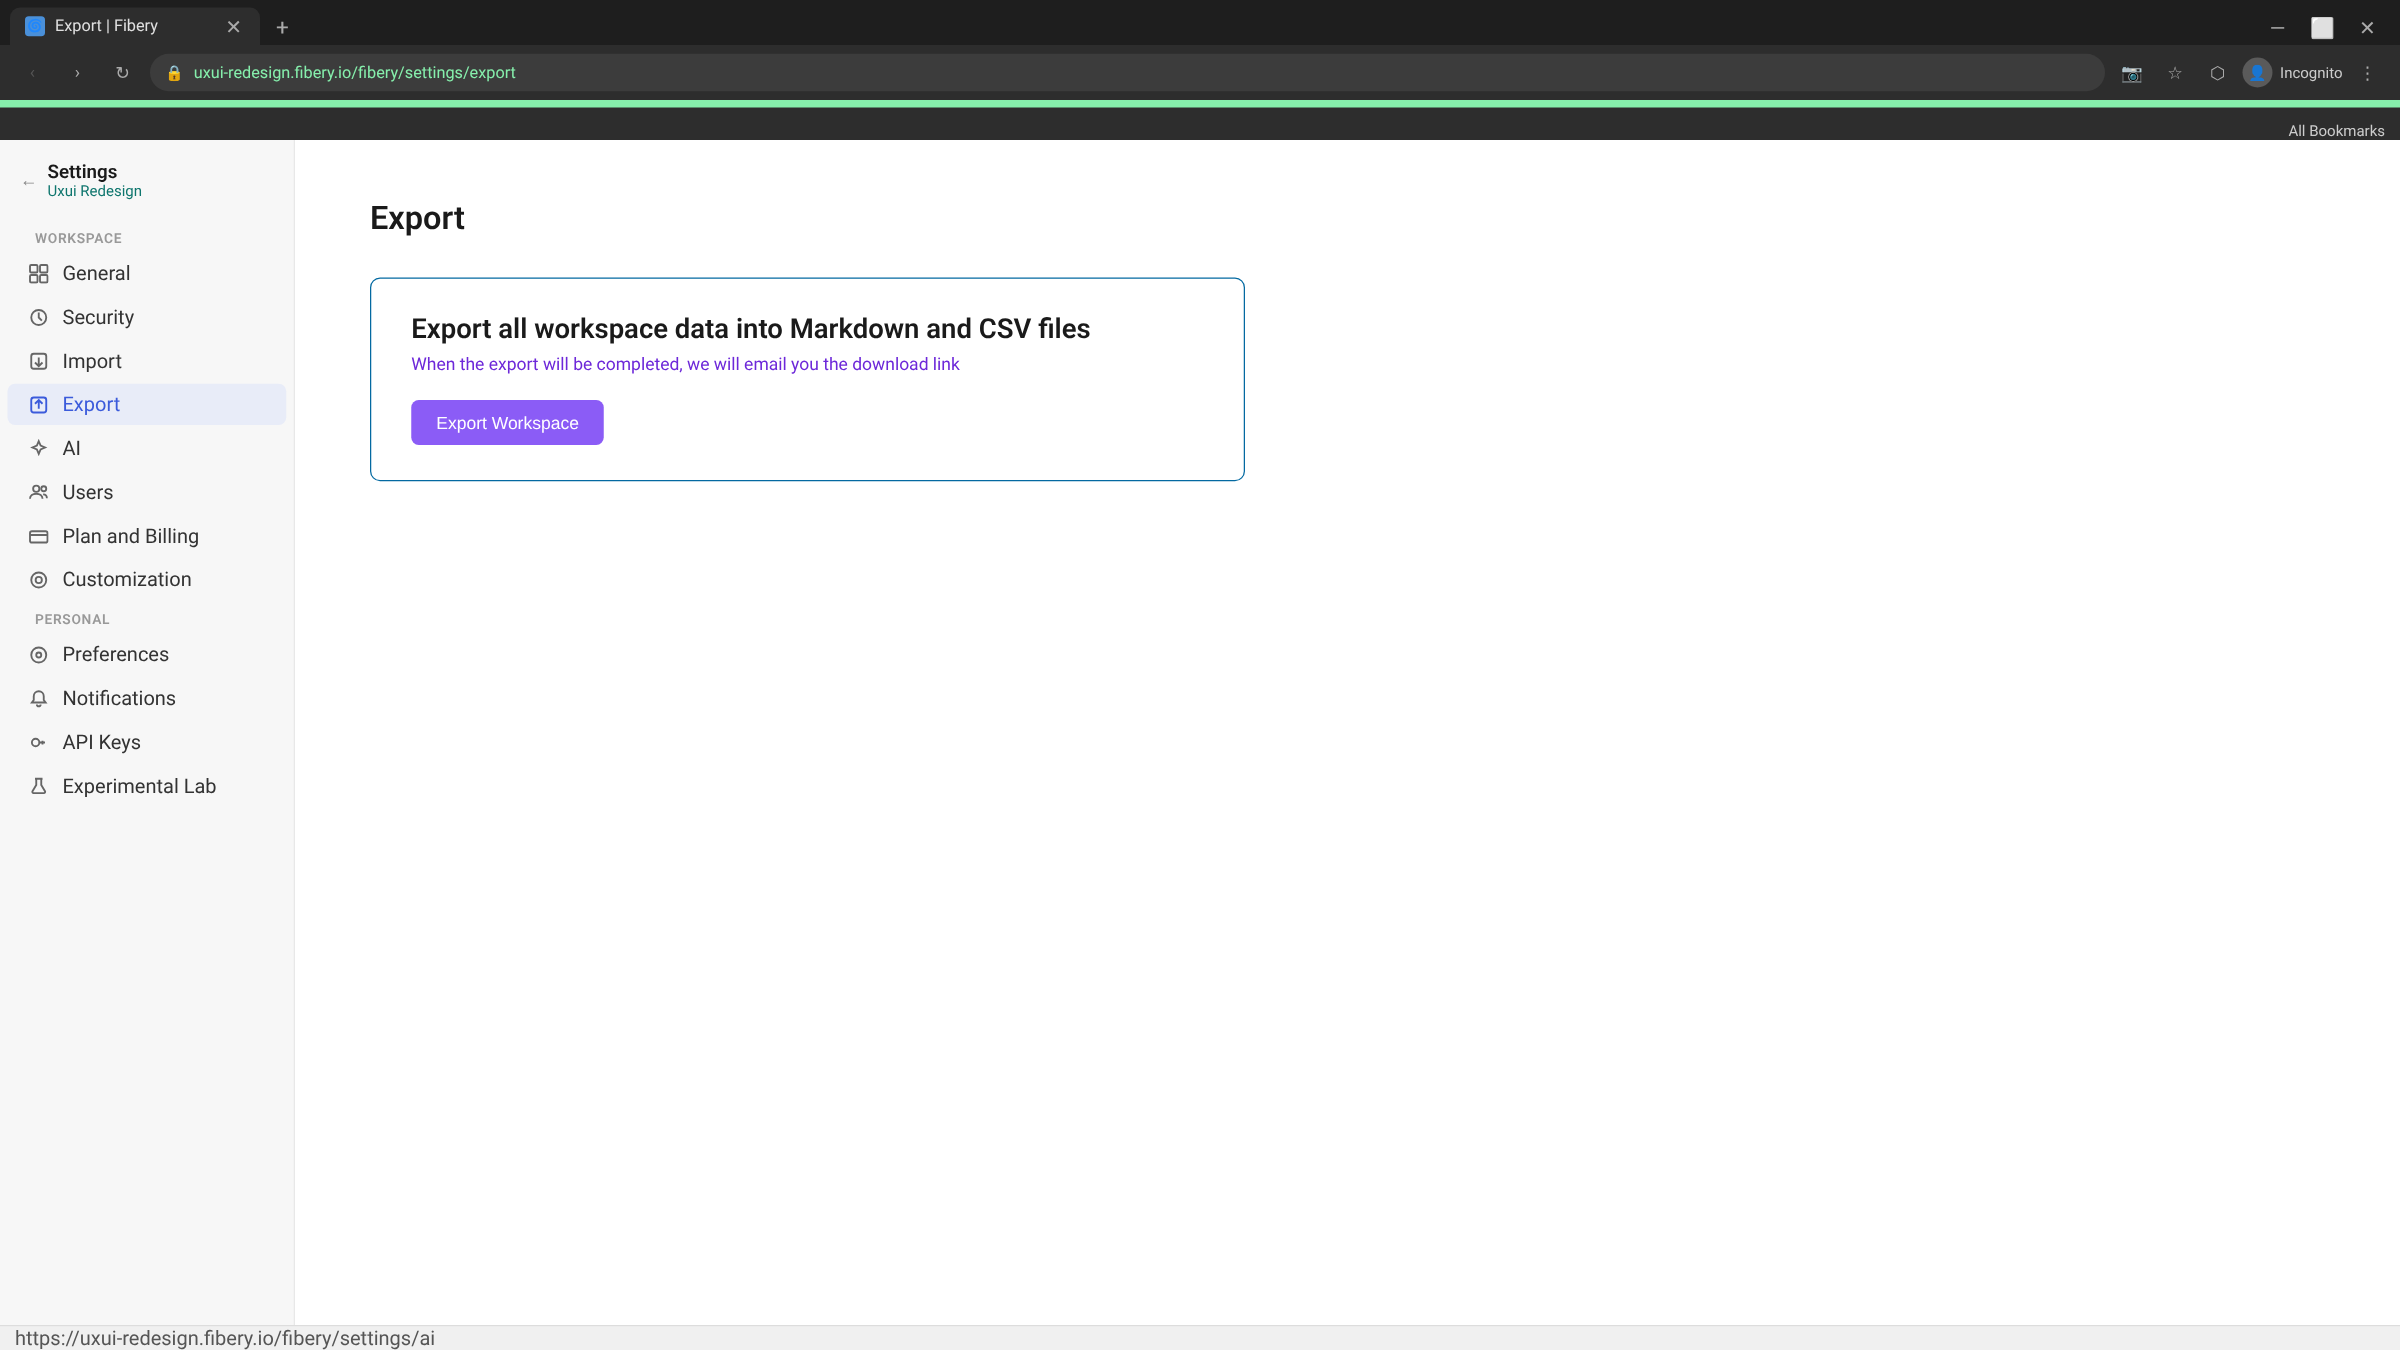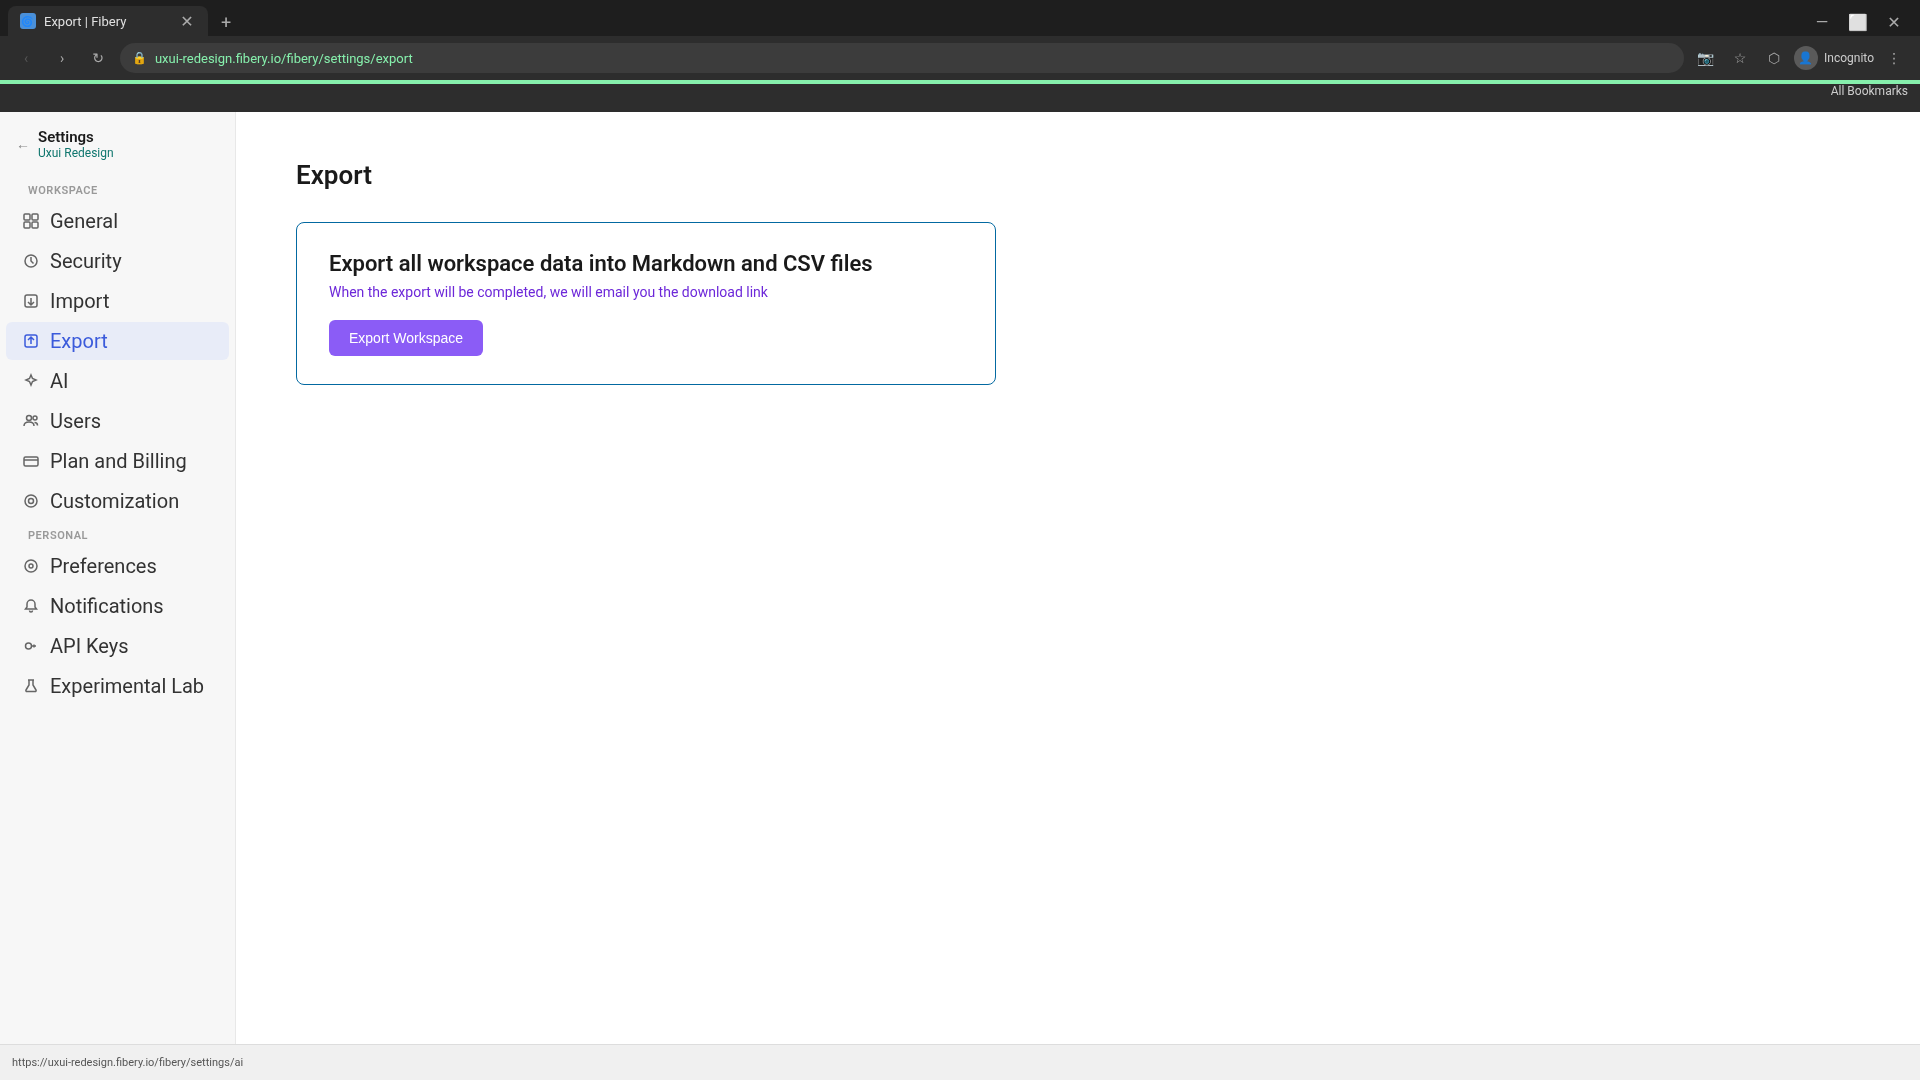--- a/index.html
+++ b/index.html
@@ -19,50 +19,50 @@
     .browser-toolbar { display: flex; align-items: center; height: 44px; padding: 0 12px; gap: 8px; background: #2d2d2d; }
     .nav-btn { width: 28px; height: 28px; display: flex; align-items: center; justify-content: center; color: #aaa; cursor: pointer; border-radius: 50%; font-size: 14px; }
     .nav-btn.disabled { color: #555; cursor: default; }
     .address-bar { flex: 1; height: 30px; background: #3c3c3c; border-radius: 15px; display: flex; align-items: center; padding: 0 12px; gap: 8px; }
     .address-bar .lock-icon { color: #aaa; font-size: 12px; }
     .address-text { color: #86efac; font-size: 13px; flex: 1; }
     .toolbar-actions { display: flex; align-items: center; gap: 6px; color: #aaa; font-size: 14px; }
     .toolbar-icon { width: 28px; height: 28px; display: flex; align-items: center; justify-content: center; cursor: pointer; border-radius: 4px; }
 
     
-    .bookmarks-bar { background: #2d2d2d; height: 32px; display: flex; align-items: flex-start; padding: 0 12px; border-top: 4px solid #86efac; }
+    .bookmarks-bar { background: #2d2d2d; height: 32px; display: flex; align-items: flex-end; padding: 0 12px; border-top: 6px solid #86efac; }
     .bookmarks-bar-label { color: #ccc; font-size: 12px; }
 
     
     .app { display: flex; flex: 1; overflow: hidden; }
 
     
     .sidebar { width: 236px; background: #f7f7f7; border-right: 1px solid #e8e8e8; display: flex; flex-direction: column; padding: 16px 0; overflow-y: auto; flex-shrink: 0; }
     .sidebar-header { padding: 0 16px 16px; display: flex; align-items: center; gap: 8px; }
     .back-btn { color: #888; font-size: 14px; cursor: pointer; display: flex; align-items: center; }
     .sidebar-title-block { }
     .sidebar-title { font-size: 15px; font-weight: 600; color: #1a1a1a; }
     .sidebar-subtitle { font-size: 12px; color: #0f766e; }
 
     .sidebar-section-label { font-size: 11px; font-weight: 600; color: #999; text-transform: uppercase; letter-spacing: 0.05em; padding: 8px 28px 4px; }
-    .sidebar-item { display: flex; align-items: center; gap: 10px; padding: 7px 16px; cursor: pointer; border-radius: 6px; margin: 1px 6px; color: #333; font-size: 20px; }
+    .sidebar-item { display: flex; align-items: center; gap: 10px; padding: 7px 16px; cursor: pointer; border-radius: 6px; margin: 1px 6px; color: #333; font-size: 16px; }
     .sidebar-item.active { background: #e8ecf8; color: #3b5bdb; }
     .sidebar-item .item-icon { width: 18px; height: 18px; display: flex; align-items: center; justify-content: center; font-size: 14px; flex-shrink: 0; }
     .sidebar-item .item-label { flex: 1; }
 
     
     .main-content { flex: 1; background: #fff; padding: 48px 60px; overflow-y: auto; }
     .page-title { font-size: 26px; font-weight: 600; color: #1a1a1a; margin-bottom: 32px; }
     .export-card { border: 1px solid #0369a1; border-radius: 8px; padding: 28px 32px; max-width: 700px; }
     .export-heading { font-size: 22px; font-weight: 600; color: #1a1a1a; margin-bottom: 8px; }
     .export-desc { font-size: 14px; color: #6d28d9; margin-bottom: 20px; }
     .export-btn { background: #8b5cf6; color: #fff; border: none; border-radius: 6px; padding: 10px 20px; font-size: 14px; font-weight: 500; cursor: pointer; }
 
     
-    .status-bar { background: #f0f0f0; border-top: 1px solid #ddd; height: 36px; display: flex; align-items: center; padding: 0 12px; font-size: 11px; color: #555; }
+    .status-bar { background: #f0f0f0; border-top: 1px solid #ddd; height: 20px; display: flex; align-items: center; padding: 0 12px; font-size: 16px; color: #555; }
 
     
     ::-webkit-scrollbar { width: 6px; }
     ::-webkit-scrollbar-track { background: transparent; }
     ::-webkit-scrollbar-thumb { background: #ccc; border-radius: 3px; }
 
     
     .svg-icon { width: 16px; height: 16px; }
   </style>
 </head>

